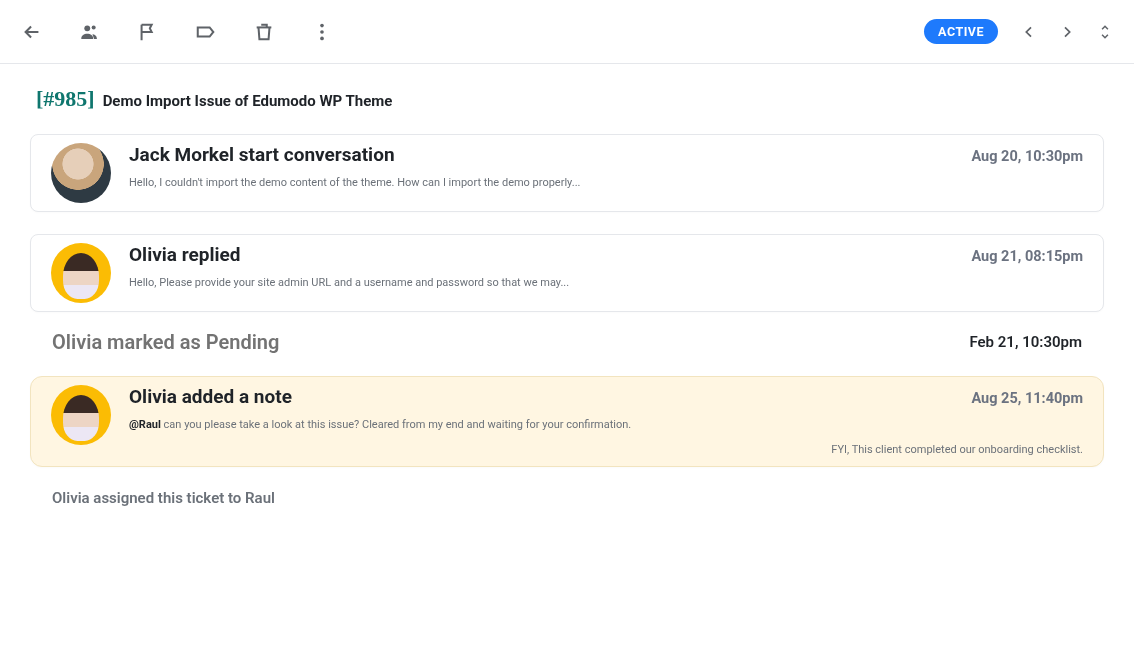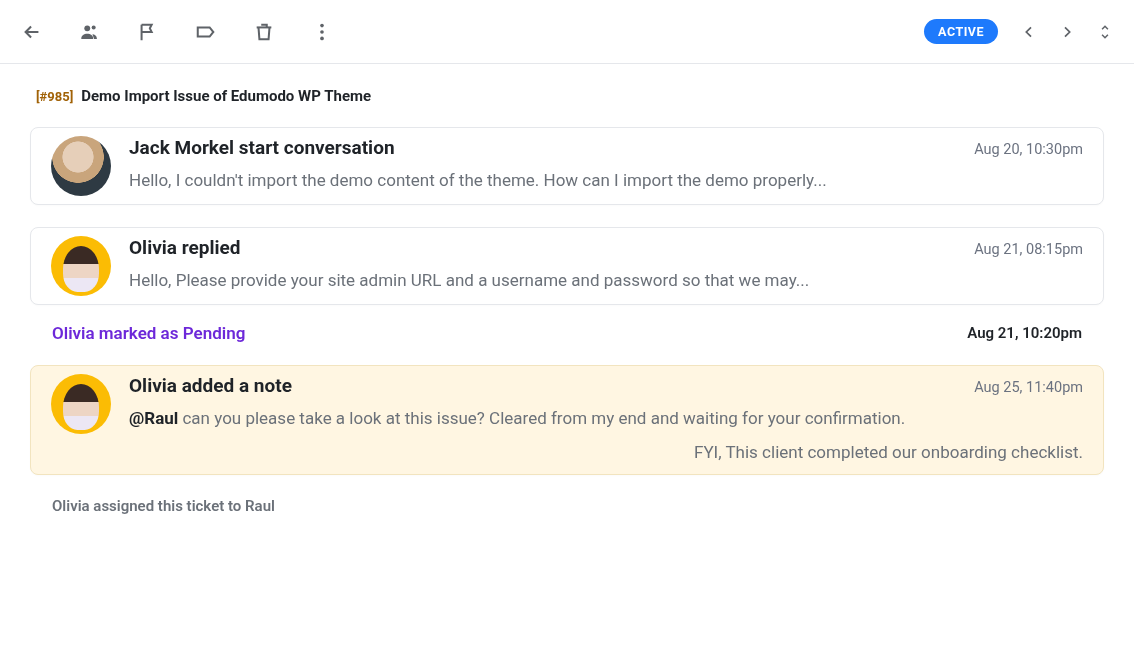--- a/index.html
+++ b/index.html
@@ -59,43 +59,45 @@
       letter-spacing: 0.5px;
       margin-right: 8px;
     }
     .content {
       padding: 18px 30px 0 30px;
     }
     .ticket-title-row {
       padding: 4px 6px 22px 6px;
     }
     .ticket-id {
-      color: #a16207;
-      font-size: 13px;
-      font-weight: 700;
+      color: #0f766e;
+      font-size: 22px;
+      font-weight: 700;
+      font-family: Liberation Serif, serif;
     }
     .ticket-title {
       color: #1f2328;
       font-size: 15px;
       font-weight: 700;
       margin-left: 4px;
     }
     .card {
       border: 1px solid #e5e7eb;
       border-radius: 8px;
       padding: 8px 20px;
       margin-bottom: 22px;
       display: flex;
       gap: 18px;
       background: #fff;
       box-shadow: 0 1px 2px rgba(0,0,0,0.02);
     }
     .card.note {
       background: #fff6e2;
       border-color: #f2e4bf;
+      border-radius: 12px;
     }
     .avatar {
       width: 60px;
       height: 60px;
       border-radius: 50%;
       flex-shrink: 0;
       overflow: hidden;
       background: #ddd;
     }
     .avatar.jack { background: radial-gradient(circle at 45% 35%, #e6cfb9 0 30%, #c9a57c 31% 50%, #2e3a43 51% 100%); }
@@ -122,47 +124,47 @@
       margin-bottom: 8px;
     }
     .card-author {
       font-size: 19px;
       font-weight: 700;
       color: #1f2328;
     }
     .card-time {
       font-size: 14.5px;
       color: #6b7280;
-      font-weight: 400;
+      font-weight: 700;
       white-space: nowrap;
     }
     .card-body {
-      font-size: 17px;
+      font-size: 11px;
       color: #6b7179;
       line-height: 1.55;
     }
     .card-body .line2 {
       display: block;
       margin-top: 8px;
       text-align: right;
     }
     .mention {
       color: #1f2328;
       font-weight: 700;
     }
     .status-row {
       display: flex;
       justify-content: space-between;
       align-items: center;
       padding: 0 22px 22px 22px;
       margin-top: -4px;
     }
     .status-text {
-      color: #6d28d9;
-      font-size: 17px;
+      color: #737373;
+      font-size: 20px;
       font-weight: 600;
     }
     .status-time {
       color: #1f2328;
       font-size: 15px;
       font-weight: 600;
     }
     .assign-row {
       padding: 0 22px;
       color: #6b7179;
@@ -264,21 +266,21 @@
       <div class="card-head">
         <span class="card-author">Olivia replied</span>
         <span class="card-time">Aug 21, 08:15pm</span>
       </div>
       <div class="card-body">Hello, Please provide your site admin URL and a username and password so that we may...</div>
     </div>
   </div>
 
   <div class="status-row">
     <span class="status-text">Olivia marked as Pending</span>
-    <span class="status-time">Aug 21, 10:20pm</span>
+    <span class="status-time">Feb 21, 10:30pm</span>
   </div>
 
   <div class="card note">
     <div class="avatar olivia"></div>
     <div class="card-main">
       <div class="card-head">
         <span class="card-author">Olivia added a note</span>
         <span class="card-time">Aug 25, 11:40pm</span>
       </div>
       <div class="card-body">

